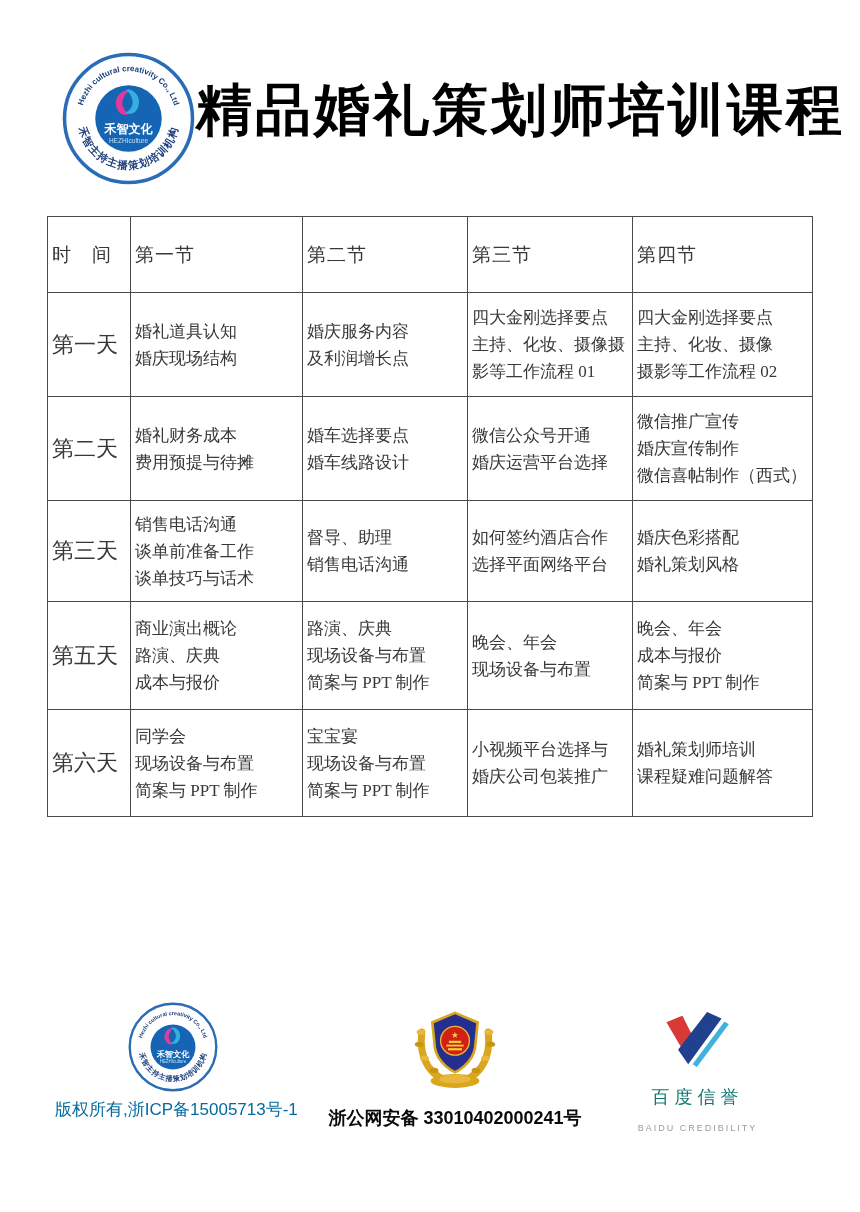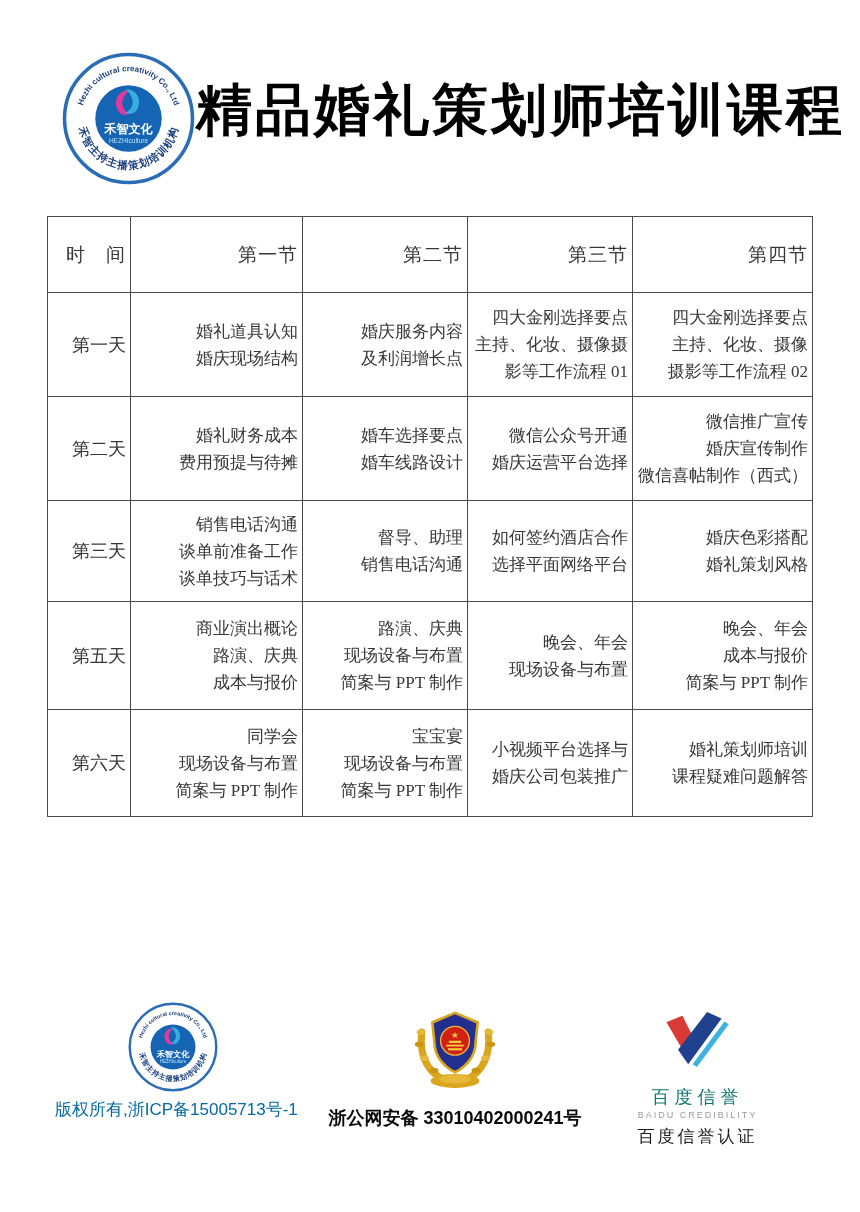--- a/index.html
+++ b/index.html
@@ -18,41 +18,41 @@
     font-family:var(--serif);font-weight:bold;font-size:56px;line-height:60px;
     letter-spacing:3px;color:#000;white-space:nowrap;
   }
   
   table.course{
     position:absolute;left:47px;top:216px;width:765px;
     border-collapse:collapse;table-layout:fixed;
     font-family:var(--serif);color:#383838;
   }
   table.course td,table.course th{
-    border:1px solid #4a4a4a;text-align:right;vertical-align:middle;
+    border:1px solid #4a4a4a;text-align:left;vertical-align:middle;
     padding:8px 4px;font-weight:normal;
   }
   th.hdr{font-size:19px;letter-spacing:1px;}
-  td.day{font-size:18px;}
+  td.day{font-size:22px;}
   td.cell{font-size:17px;line-height:27px;white-space:pre-line;}
   
   .footer-left{position:absolute;left:55px;top:1002px;width:235px;text-align:center;}
   .footer-left .copy{
     margin-top:6px;font-family:var(--sans);font-size:17px;color:#0369a1;white-space:nowrap;
   }
   .footer-center{position:absolute;left:320px;top:1000px;width:270px;text-align:center;}
   .footer-center .record{
     margin-top:14px;font-family:var(--sans);font-weight:bold;font-size:18px;color:#0a0a0a;white-space:nowrap;
   }
   .footer-right{position:absolute;left:600px;top:1012px;width:195px;text-align:center;}
   .footer-right .bd-cn{
     margin-top:15px;font-family:var(--sans);font-size:18px;color:#0f766e;letter-spacing:5px;white-space:nowrap;
   }
   .footer-right .bd-en{
-    margin-top:1px;font-family:var(--sans);font-size:9px;color:#9a9a9a;letter-spacing:2px;white-space:nowrap;
+    margin-top:14px;font-family:var(--sans);font-size:9px;color:#9a9a9a;letter-spacing:2px;white-space:nowrap;
   }
   .footer-right .bd-cap{
     margin-top:5px;font-family:var(--sans);font-size:17px;color:#1c1c1c;letter-spacing:3px;white-space:nowrap;
   }
   svg{display:block;margin:0 auto;}
 </style>
 </head>
 <body>
 
 <div class="logo-wrap">
@@ -214,14 +214,13 @@
 </div>
 
 <div class="footer-right">
   <svg width="86" height="58" viewBox="0 0 95 80">
     <polygon points="4,14 26,5 45,43 28,55" fill="#d93a35"></polygon>
     <polygon points="60,0 80,9 34,72 20,52" fill="#20418d"></polygon>
     <polygon points="84,13 90,17 46,76 40,72" fill="#3fb1df"></polygon>
   </svg>
   <div class="bd-cn">百度信誉</div>
   <div class="bd-en">BAIDU CREDIBILITY</div>
-  <div class="bd-cap">百度信誉认证</div>
 </div>
 
 </body></html>

